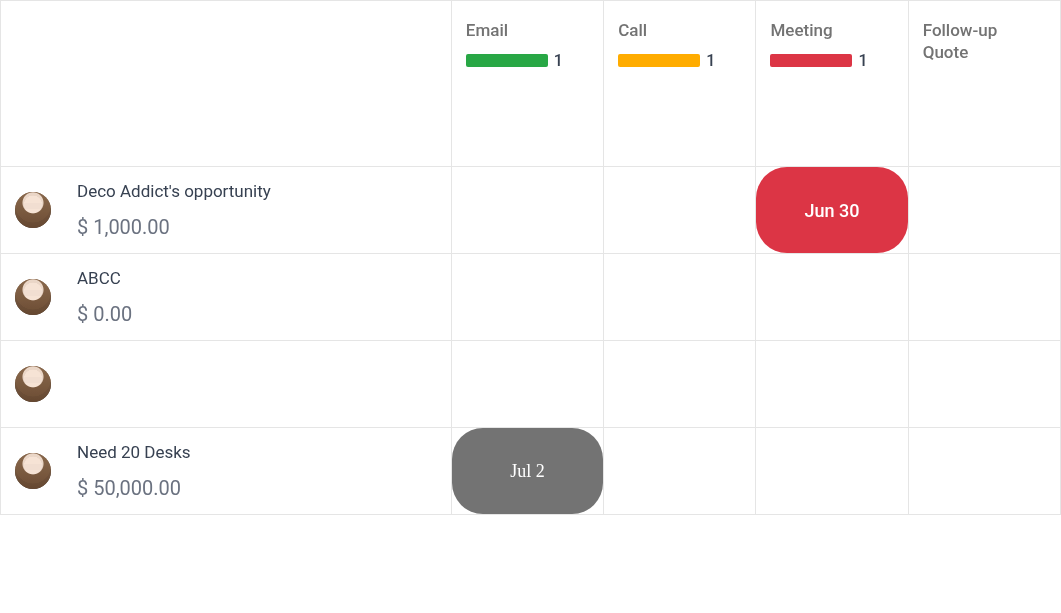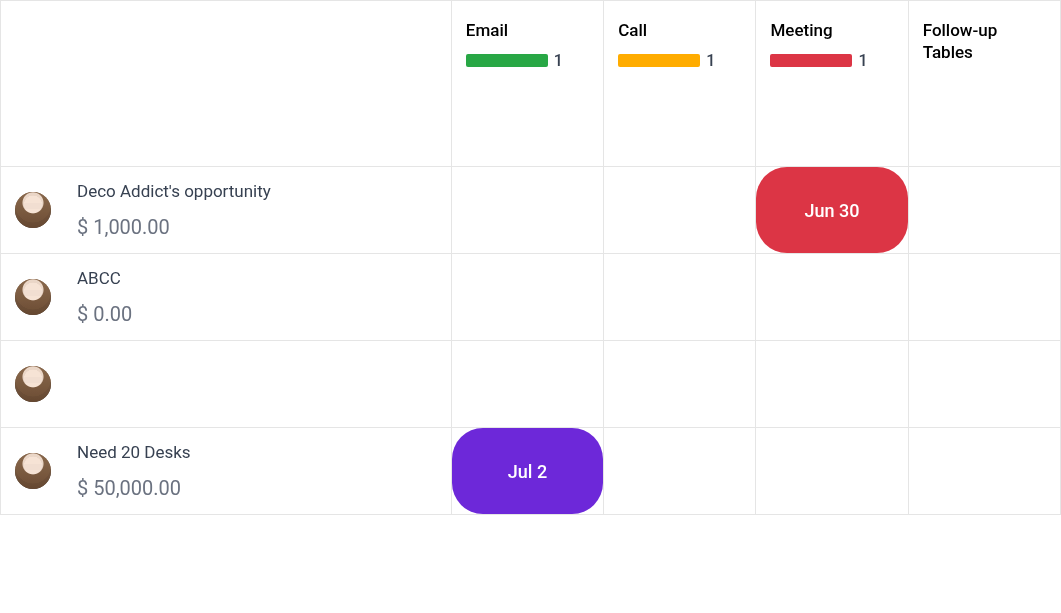--- a/index.html
+++ b/index.html
@@ -37,21 +37,21 @@
     padding: 18px 14px 0 14px;
     display: flex;
     flex-direction: column;
     align-items: flex-start;
     height: 100%;
   }
   .header-label {
     font-size: 17px;
     font-weight: 500;
     line-height: 1.3;
-    color: #000000;
+    color: #737373;
     margin-bottom: 10px;
   }
   .header-label.wrap {
     max-width: 110px;
   }
   .progress-row {
     display: flex;
     align-items: center;
     gap: 6px;
   }
@@ -119,21 +119,21 @@
   .activity-cell {
     height:86px;
     display:flex;
     align-items:center;
     justify-content:center;
     font-size:18px;
     font-weight:500;
     color:#fff;
     border-radius:31px;
   }
-  .ac-green { background:#6d28d9; }
+  .ac-green { background:#737373;font-family:Liberation Serif, serif; }
   .ac-amber { background:#ffac00; }
   .ac-red   { background:#dc3545; }
   thead th:first-child { border-top:1px solid #e5e5e5; }
 </style>
 </head>
 <body>
 
 <div class="root">
 <table>
   <colgroup>
@@ -168,21 +168,21 @@
         <div class="header-inner">
           <span class="header-label">Meeting</span>
           <div class="progress-row">
             <span class="progress-bar pb-red"></span>
             <span class="progress-count">1</span>
           </div>
         </div>
       </th>
       <th>
         <div class="header-inner">
-          <span class="header-label wrap">Follow-up Tables</span>
+          <span class="header-label wrap">Follow-up Quote</span>
         </div>
       </th>
     </tr>
   </thead>
   <tbody>
     <tr>
       <td>
         <div class="name-cell">
           <span class="avatar"></span>
           <span class="name-text">

